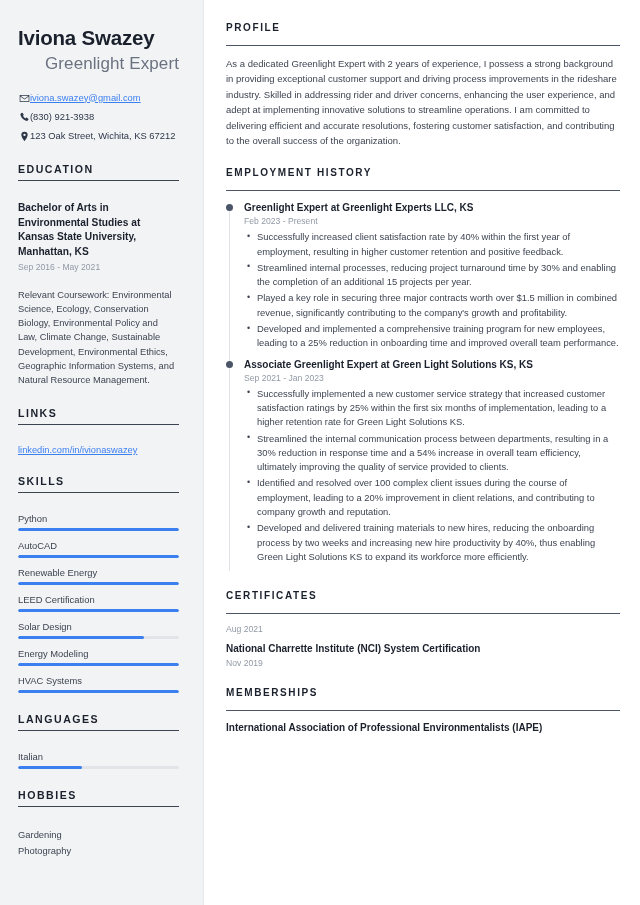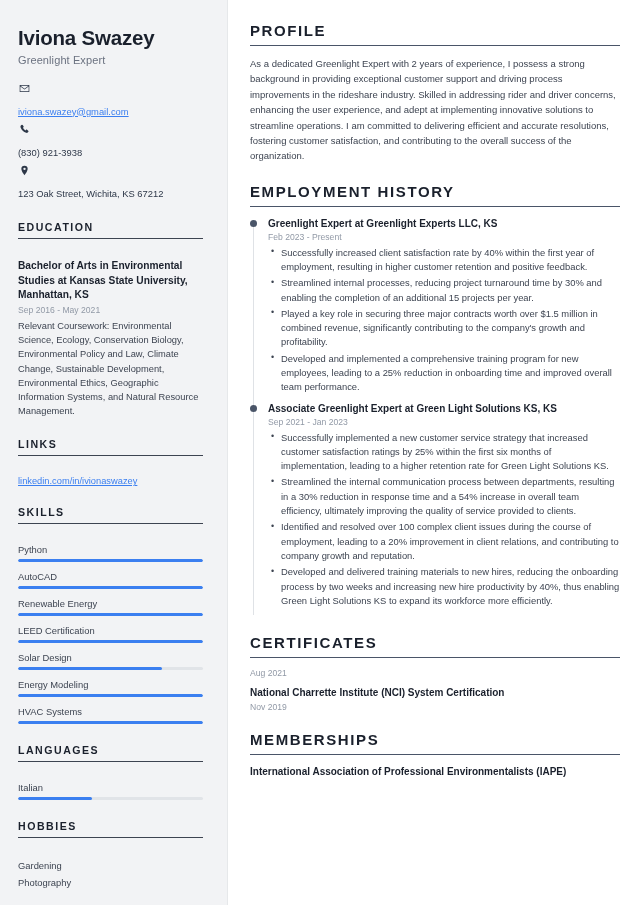--- a/index.html
+++ b/index.html
@@ -7,49 +7,49 @@
   body {
     font-family:"Liberation Sans", sans-serif;
     background:#ffffff;
     color:#2d3748;
     overflow:hidden;
   }
   .page { display:flex; width:640px; height:905px; }
 
   
   .sidebar {
-    width:228px;
+    width:204px;
     background:#f2f3f5;
     padding:26px 24px 0 18px;
     border-right:1px solid #e6e8ea;
     overflow:hidden;
   }
   .name {
     font-size:20.5px;
     font-weight:bold;
     color:#1a202c;
     letter-spacing:-0.2px;
     line-height:1.15;
   }
   .job-title {
-    font-size:11px;
+    font-size:17px;
     color:#6b7280;
     margin-top:4px;
     letter-spacing:0.1px;
+    text-align:right;
   }
   .contact-list { margin-top:17px; }
   .contact-row {
     display:flex;
-    align-items:flex-start;
-    gap:10px;
+    align-items:flex-end;
+    gap:0;
     margin-bottom:5px;
     font-size:9.4px;
     color:#2d3748;
     line-height:1.5;
-    flex-direction:column;
   }
   .contact-row .ic {
     width:12px; height:12px;
     flex:0 0 12px;
     display:flex; align-items:center; justify-content:center;
     color:#2d3748;
   }
   .contact-row .ic svg { display:block; }
   .contact-link {
     color:#3b7ff0;
@@ -70,21 +70,21 @@
   .edu-deg {
     font-size:10.2px;
     font-weight:bold;
     color:#1a202c;
     line-height:1.45;
   }
   .edu-date {
     font-size:8.6px;
     color:#9199a6;
     margin-top:2px;
-    margin-bottom:4px;
+    margin-bottom:16px;
   }
   .edu-desc {
     font-size:9.3px;
     color:#3d4451;
     line-height:1.52;
   }
 
   .link-item {
     font-size:9.3px;
     color:#3b7ff0;
@@ -118,25 +118,25 @@
 
   
   .main {
     flex:1;
     background:#ffffff;
     padding:22px 20px 0 22px;
     overflow:hidden;
   }
   .mn-section { margin-bottom:19px; }
   .mn-head {
-    font-size:15px;
+    font-size:10px;
     font-weight:bold;
     letter-spacing:1.6px;
     color:#1a202c;
-    padding-bottom:6px;
+    padding-bottom:12px;
     border-bottom:1.4px solid #4a5568;
     margin-bottom:10px;
   }
   .profile-text {
     font-size:9.5px;
     color:#3d4451;
     line-height:1.62;
   }
 
   

